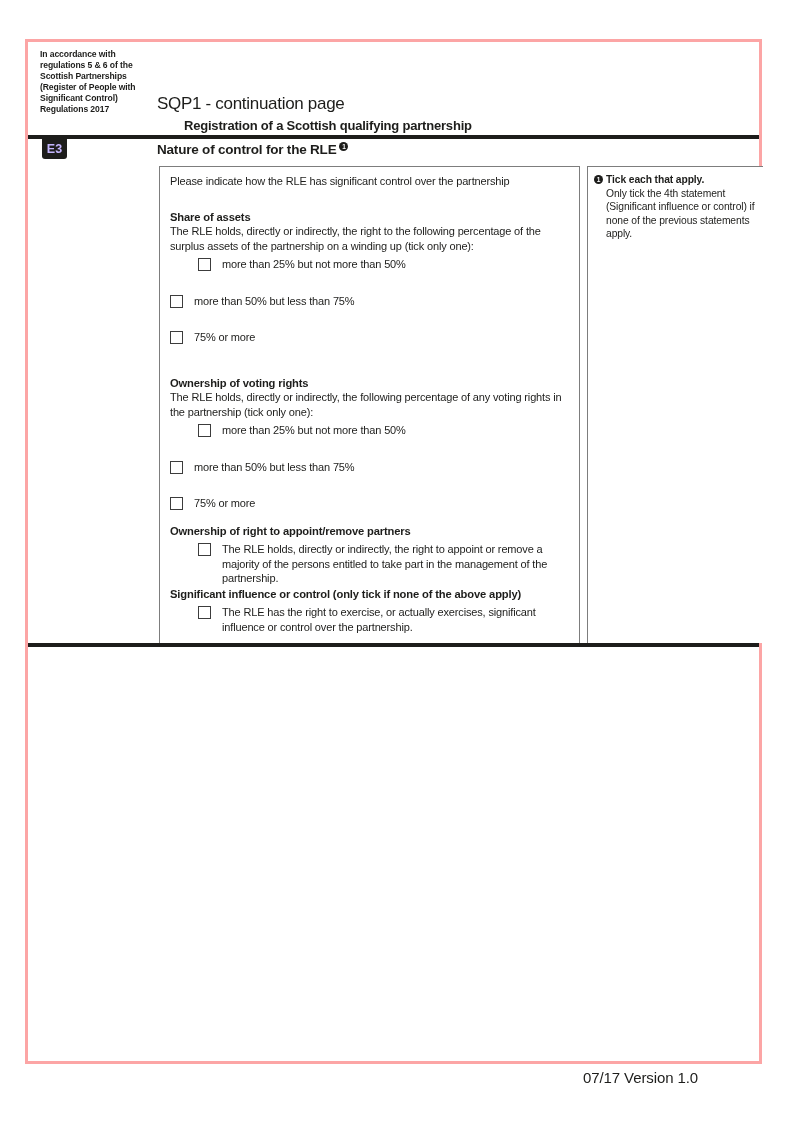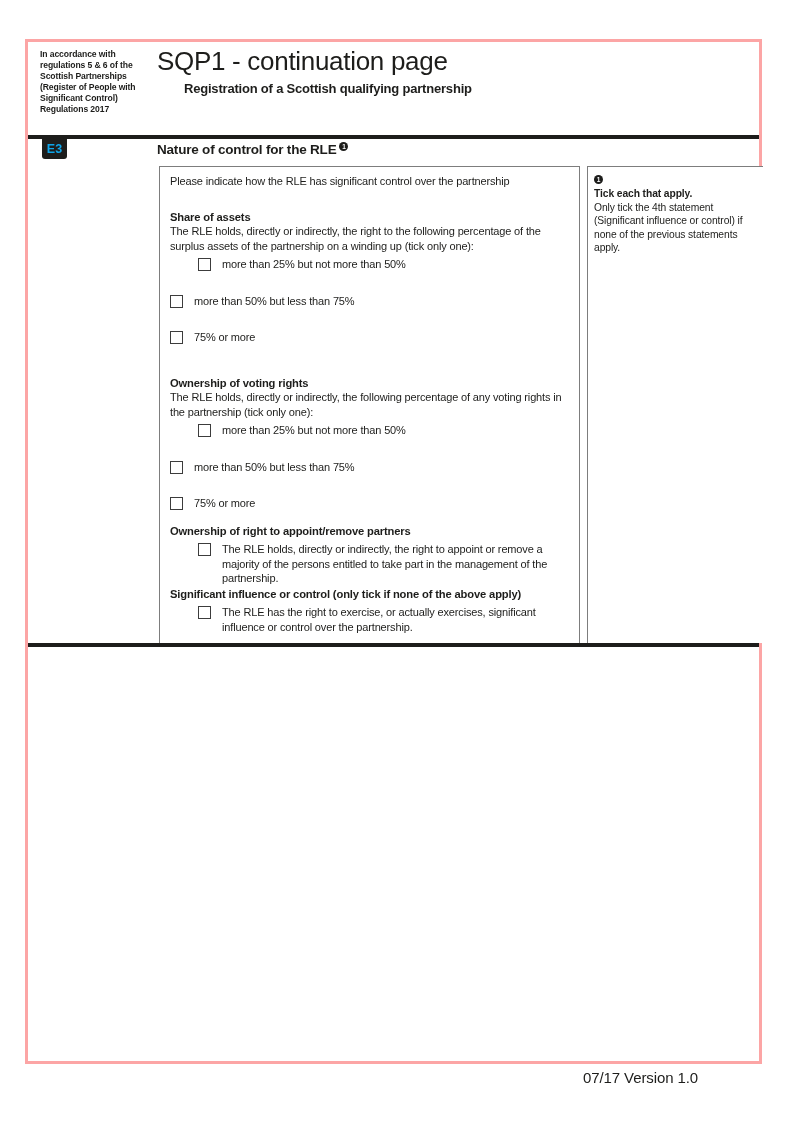--- a/index.html
+++ b/index.html
@@ -11,29 +11,29 @@
   .frame {
     position:absolute; left:25px; top:39px; width:737px; height:1025px;
     border:3px solid #fca5a5; background:#fff;
   }
   
   .reg-note {
     position:absolute; left:12px; top:7px; width:118px;
     font-size:8.6px; line-height:11px; font-weight:700; letter-spacing:-0.1px;
   }
   .title-block { position:absolute; left:129px; top:4px; }
-  .form-title { font-size:26px; font-weight:400; letter-spacing:-0.3px; }
+  .form-title { font-size:17px; font-weight:400; letter-spacing:-0.3px;margin-top:48px; }
   .form-subtitle { font-size:13px; font-weight:700; margin-top:4px; letter-spacing:-0.2px;padding-left:27px; }
   
   .rule { position:absolute; left:0; right:0; height:4px; background:#1d1d1b; }
   .rule-top { top:93px; }
   .rule-bottom { top:601px; }
   .badge {
     position:absolute; left:14px; top:97px; width:25px; height:20px;
-    background:#1d1d1b; color:#0ea5e9; font-size:12.5px; font-weight:700;
+    background:#1d1d1b; color:#c4b5fd; font-size:12.5px; font-weight:700;
     display:flex; align-items:center; justify-content:center;
     border-radius:0 0 3px 3px;
   }
   .sec-heading {
     position:absolute; left:129px; top:100px;
     font-size:13.5px; font-weight:700; letter-spacing:-0.2px;
   }
   .marker {
     display:inline-flex; width:9px; height:9px; border-radius:50%;
     background:#1d1d1b; color:#fff; font-size:6.5px; font-weight:700;
@@ -44,21 +44,21 @@
   .main-box {
     position:absolute; left:131px; top:124px; width:421px; height:477px;
     border:1px solid #7d7d7d; border-bottom:none; background:#fff;
     padding:7px 10px; font-size:11px; line-height:14.5px; letter-spacing:-0.15px;
   }
   .note-box {
     position:absolute; left:559px; top:124px; width:176px; height:477px;
     border-left:1px solid #7d7d7d; border-top:1px solid #7d7d7d; background:#fff;
     padding:6px 8px 6px 6px; font-size:10.3px; line-height:13.5px; letter-spacing:-0.1px;
   }
-  .note-row { display:flex; gap:3px;flex-direction:column; }
+  .note-row { display:flex; gap:3px; }
   .note-row .marker { margin-top:2px; }
   .note-title { font-weight:700; }
   .group-title { font-weight:700; font-size:11.2px; }
   .g1 { margin-top:21px; }
   .g2 { margin-top:31px; }
   .g3 { margin-top:13px; }
   .g4 { margin-top:1px; }
   .opt { display:flex; gap:11px; margin-top:22px; align-items:flex-start; }
   .opt-first { margin-top:4px;padding-left:28px; }
   .cb {

